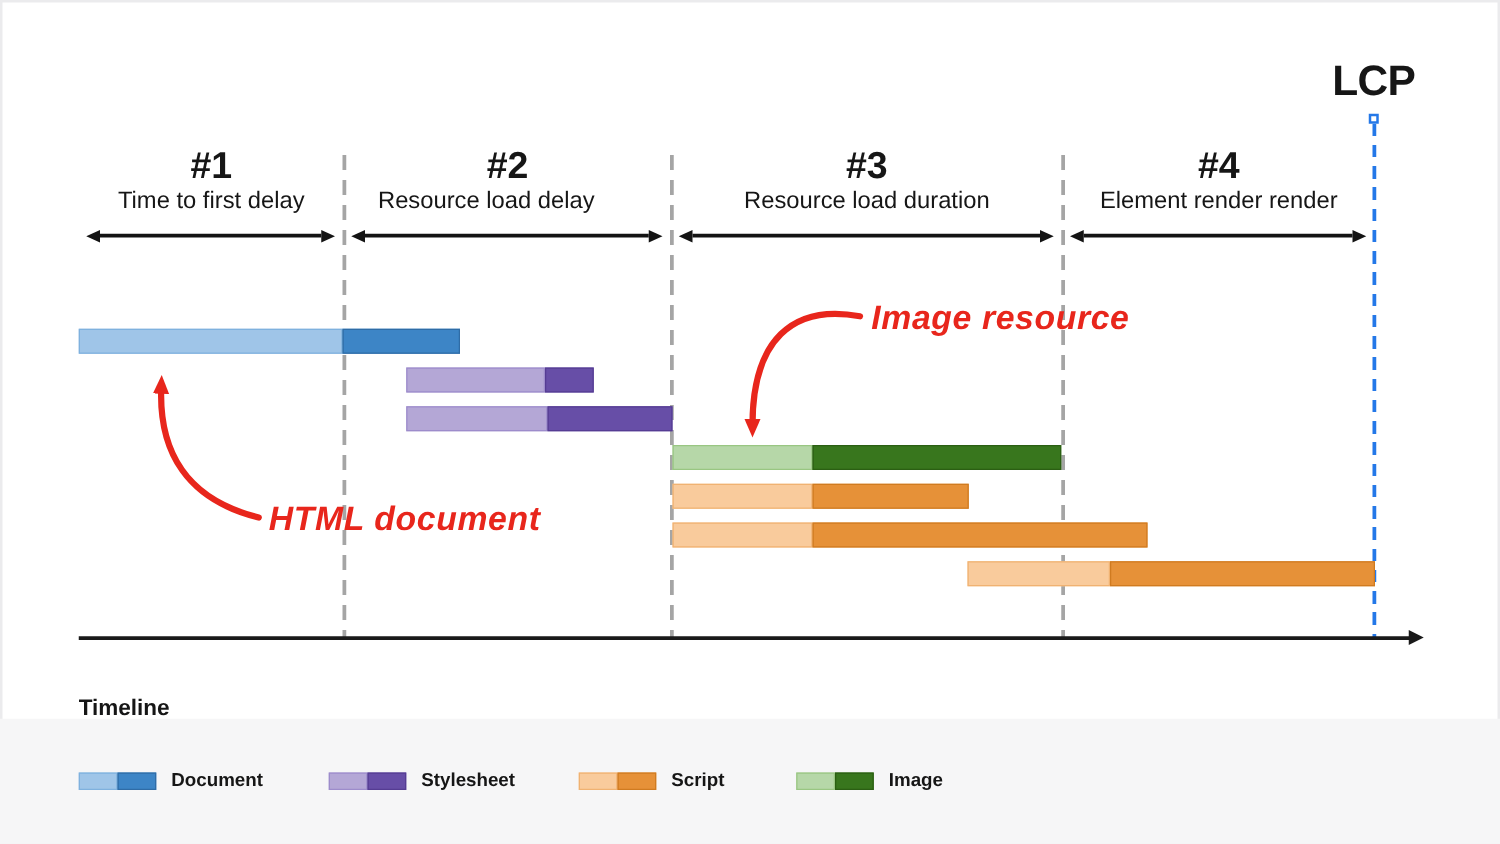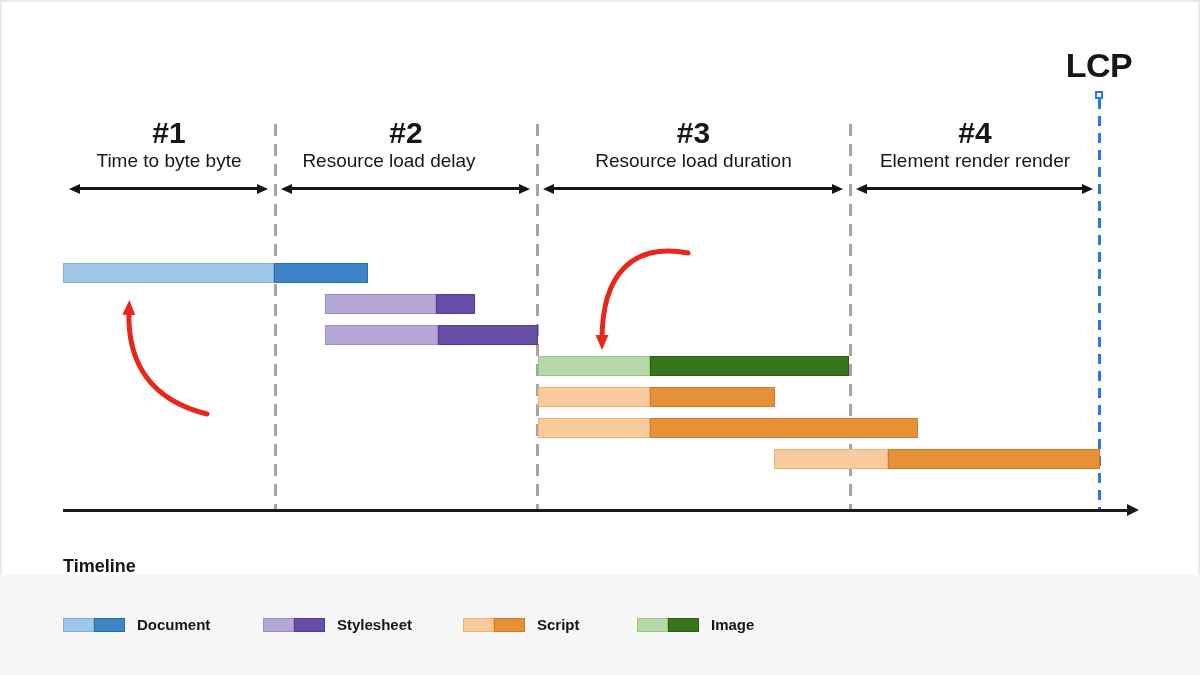--- a/index.html
+++ b/index.html
@@ -40,21 +40,21 @@
 <body>
 
 <div id="canvas">
 
   <div class="abs lcp-title" style="left:1099px;top:46px;">LCP</div>
   <div class="abs lcp-square" style="left:1095px;top:91px;"></div>
   <div class="abs vdash-blue" style="left:1097.5px;top:99px;height:411px;"></div>
 
   <div id="layer-phases" class="abs" style="left:0;top:0;">
       <div class="abs phase-num" style="left: 63px; top: 118px; width: 212px;">#1</div>
-      <div class="abs phase-sub" style="left: 63px; top: 150px; width: 212px;">Time to byte byte</div>
+      <div class="abs phase-sub" style="left: 63px; top: 150px; width: 212px;">Time to first delay</div>
       <div class="abs phase-arrow" style="left: 69px; top: 182px; width: 199px;">
         <div class="ah l"></div>
         <div class="shaft"></div>
         <div class="ah r"></div>
       </div>
       <div class="abs vdash-gray" style="left: 274px; top: 124px; height: 386px;"></div>
       <div class="abs phase-num" style="left: 275px; top: 118px; width: 262px;">#2</div>
       <div class="abs phase-sub" style="left: 258px; top: 150px; width: 262px;">Resource load delay</div>
       <div class="abs phase-arrow" style="left: 281px; top: 182px; width: 249px;">
         <div class="ah l"></div>
@@ -112,20 +112,22 @@
   <svg class="abs" style="left:0;top:0;" width="1200" height="675" viewBox="0 0 1200 675">
     <defs>
       <marker id="redhead" markerWidth="18" markerHeight="18" refX="5" refY="8" orient="auto" markerUnits="userSpaceOnUse">
         <path d="M0,1.5 L15,8 L0,14.5 Z" fill="#E8261C"></path>
       </marker>
     </defs>
     <path d="M 207 414 C 150 400, 127 362, 129 310" fill="none" stroke="#E8261C" stroke-width="5" stroke-linecap="round" marker-end="url(#redhead)"></path>
     <path d="M 688 253 C 634 243, 602 272, 602 340" fill="none" stroke="#E8261C" stroke-width="5" stroke-linecap="round" marker-end="url(#redhead)"></path>
   </svg>
 
+  <div class="abs annot" style="left:215px;top:400px;color:#E8261C;">HTML document</div>
+  <div class="abs annot" style="left:697px;top:239px;color:#E8261C;">Image resource</div>
 
   <div class="abs axis-line" style="left:63px;top:509px;width:1067px;"></div>
   <div class="abs axis-head" style="left:1127px;top:504px;"></div>
   <div class="abs axis-label" style="left:63px;top:527px;">Timeline</div>
 
   <div class="abs band"></div>
   <div id="layer-legend" class="abs" style="left:0;top:0;">
       <div class="legend-item" style="left: 63px; width: 180px;">
         <div class="legend-swatch-half" style="left: 0px; background: rgb(159, 197, 232); border-color: rgb(127, 177, 222);"></div>
         <div class="legend-swatch-half" style="left: 31px; background: rgb(61, 133, 198); border-color: rgb(47, 108, 166);"></div>

